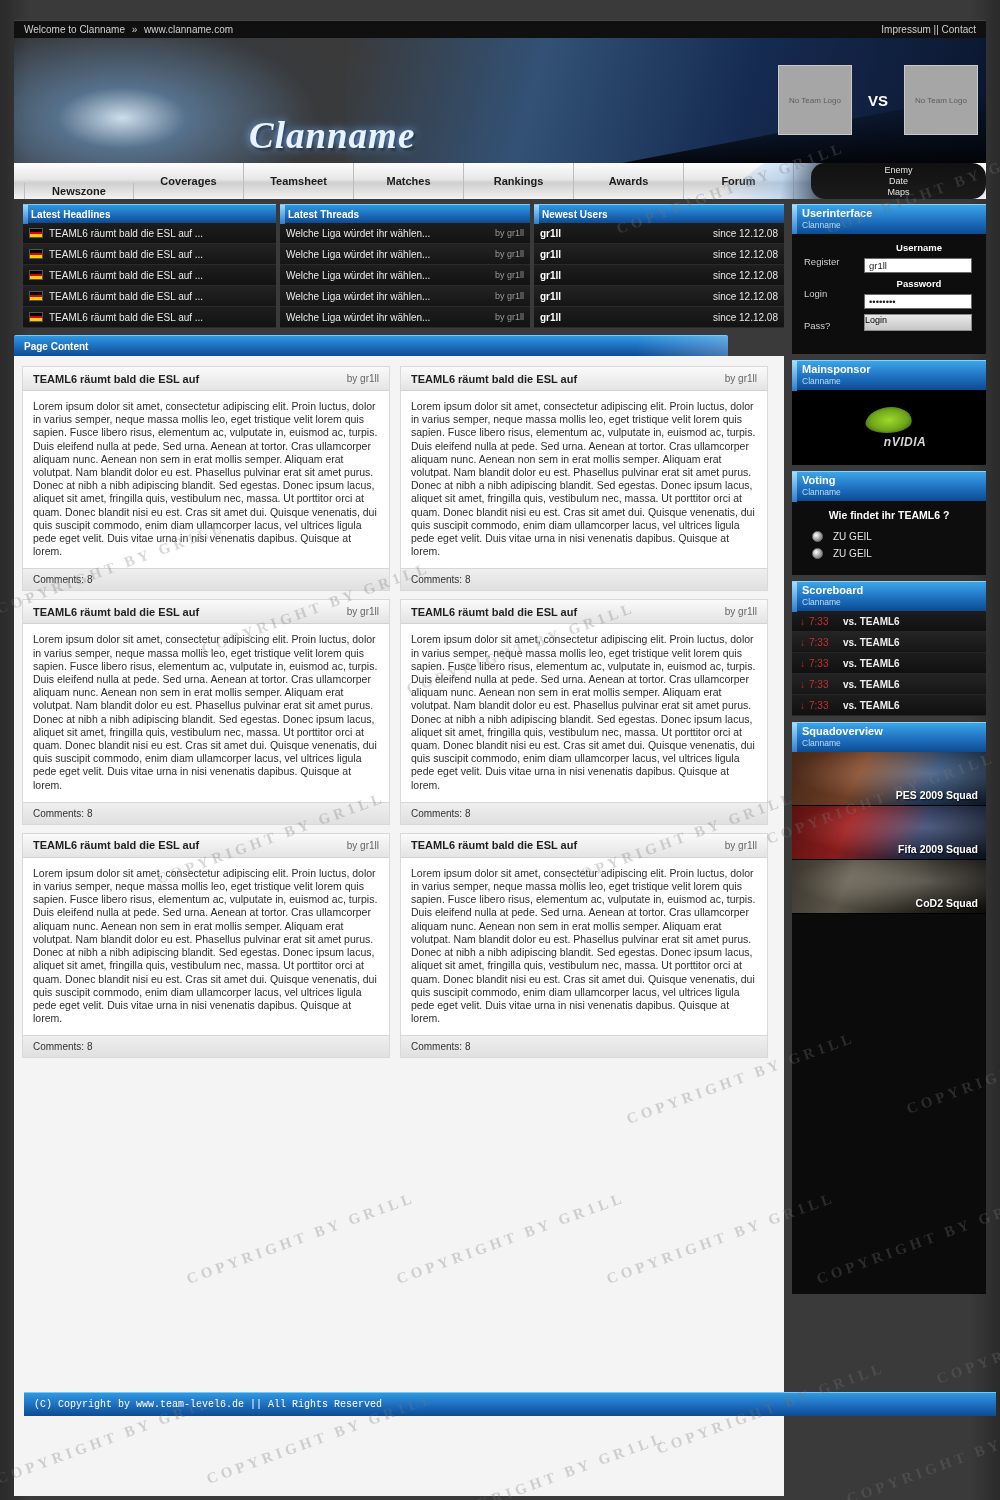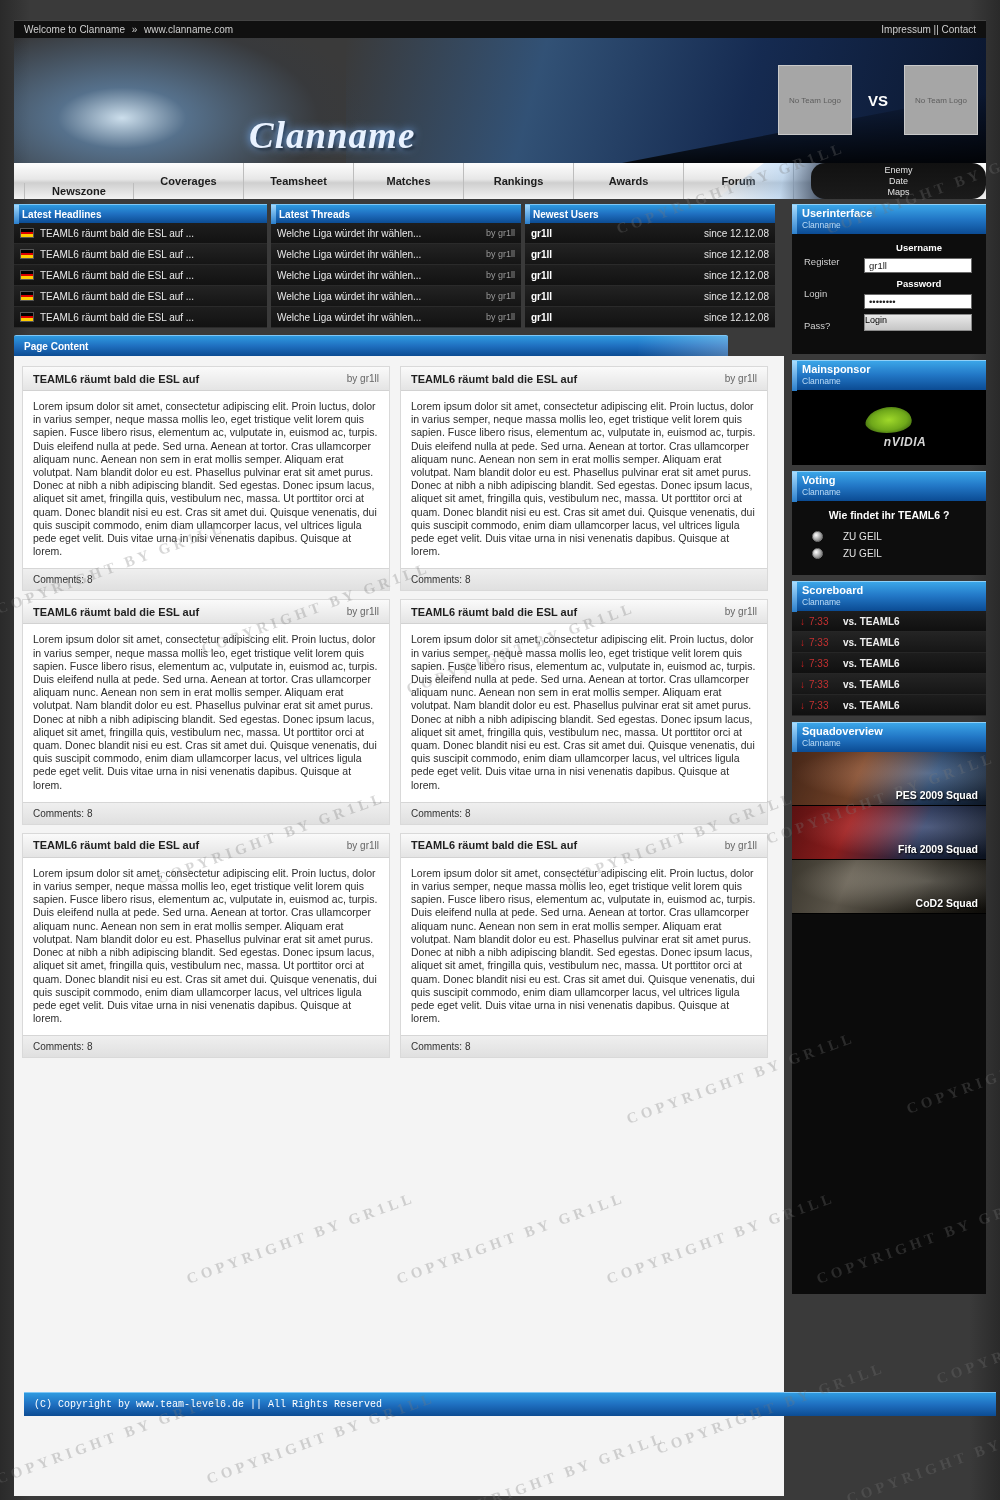--- a/index.html
+++ b/index.html
@@ -107,21 +107,21 @@
     color: #fff; font-size: 10px; font-weight: bold;
     display: flex; align-items: center; padding-left: 8px;
     position: relative;
   }
   .bluehdr::before {
     content:''; position:absolute; left:0; top:0; width:5px; height:19px;
     background: linear-gradient(to bottom,#9fd8ff,#2b7fcc);
   }
 
   
-  .topboxes { display: flex; gap: 4px; }
+  .topboxes { display: flex; gap: 4px; justify-content: flex-end; }
   .tbox { background: #111; }
   .tbox.t1 { width: 253px; }
   .tbox.t2 { width: 250px; }
   .tbox.t3 { width: 250px; }
   .trow {
     height: 21px; display: flex; align-items: center;
     font-size: 10px; color: #e9e9e9; padding: 0 6px;
     border-bottom: 1px solid #2a2a2a;
     background: linear-gradient(to bottom,#1e1e1e,#121212);
   }
@@ -213,21 +213,21 @@
     width: 46px; height: 26px; margin: 0 auto 2px auto;
     background: radial-gradient(ellipse at 50% 50%, #9fd82a 0%, #6fa81a 55%, #22400a 100%);
     border-radius: 50% 50% 50% 50% / 60% 60% 40% 40%;
     transform: skewX(-10deg);
   }
   .nvtext { font-size: 12px; font-style: italic; font-weight: bold; color: #d6d6d6; letter-spacing: .5px; margin-left: 32px; }
 
   
   .vote-body { background: #0d0d0d; padding: 8px 10px 10px 10px; }
   .vote-q { color: #fff; font-size: 10.5px; font-weight: bold; text-align: center; margin-bottom: 10px; }
-  .vote-opt { display: flex; align-items: center; gap: 20px; margin: 0 0 6px 10px; }
+  .vote-opt { display: flex; align-items: center; gap: 10px; margin: 0 0 6px 10px; }
   .radio { width: 11px; height: 11px; border-radius: 50%;
     background: radial-gradient(circle at 35% 35%, #fff, #9a9a9a 60%, #555 100%);
     border: 1px solid #777; }
   .vote-opt span { color: #e4e4e4; font-size: 10px; }
 
   
   .sb-row {
     height: 21px; display: flex; align-items: center; font-size: 10px;
     border-bottom: 1px solid #262626;
     background: linear-gradient(to bottom,#1d1d1d,#101010);

